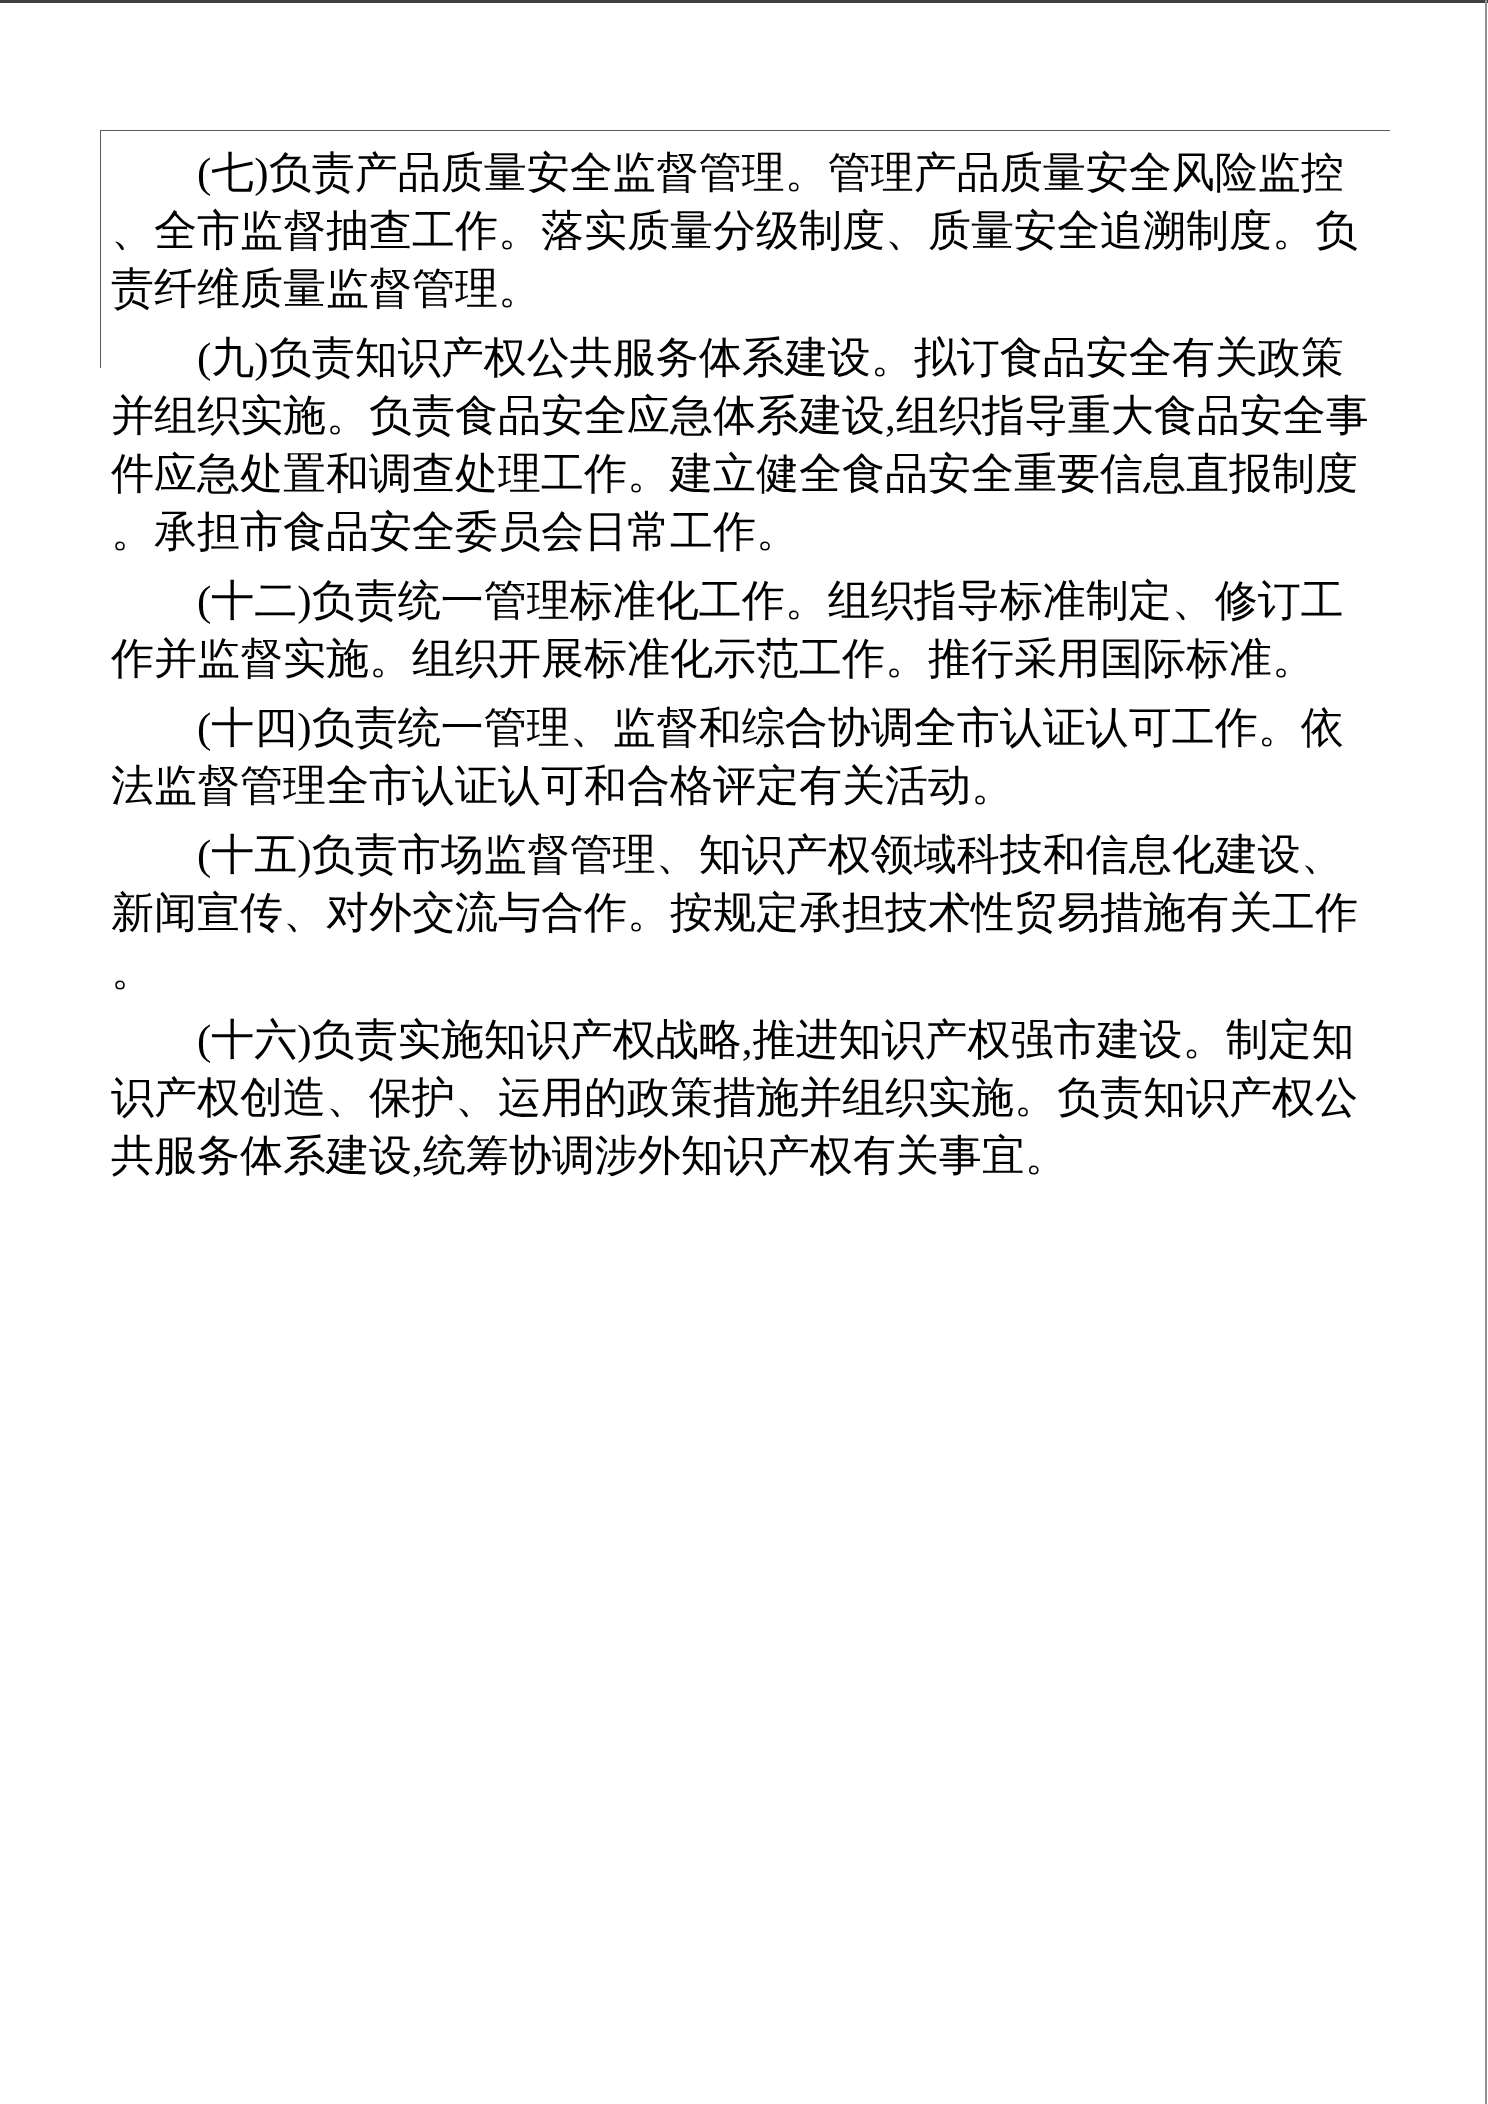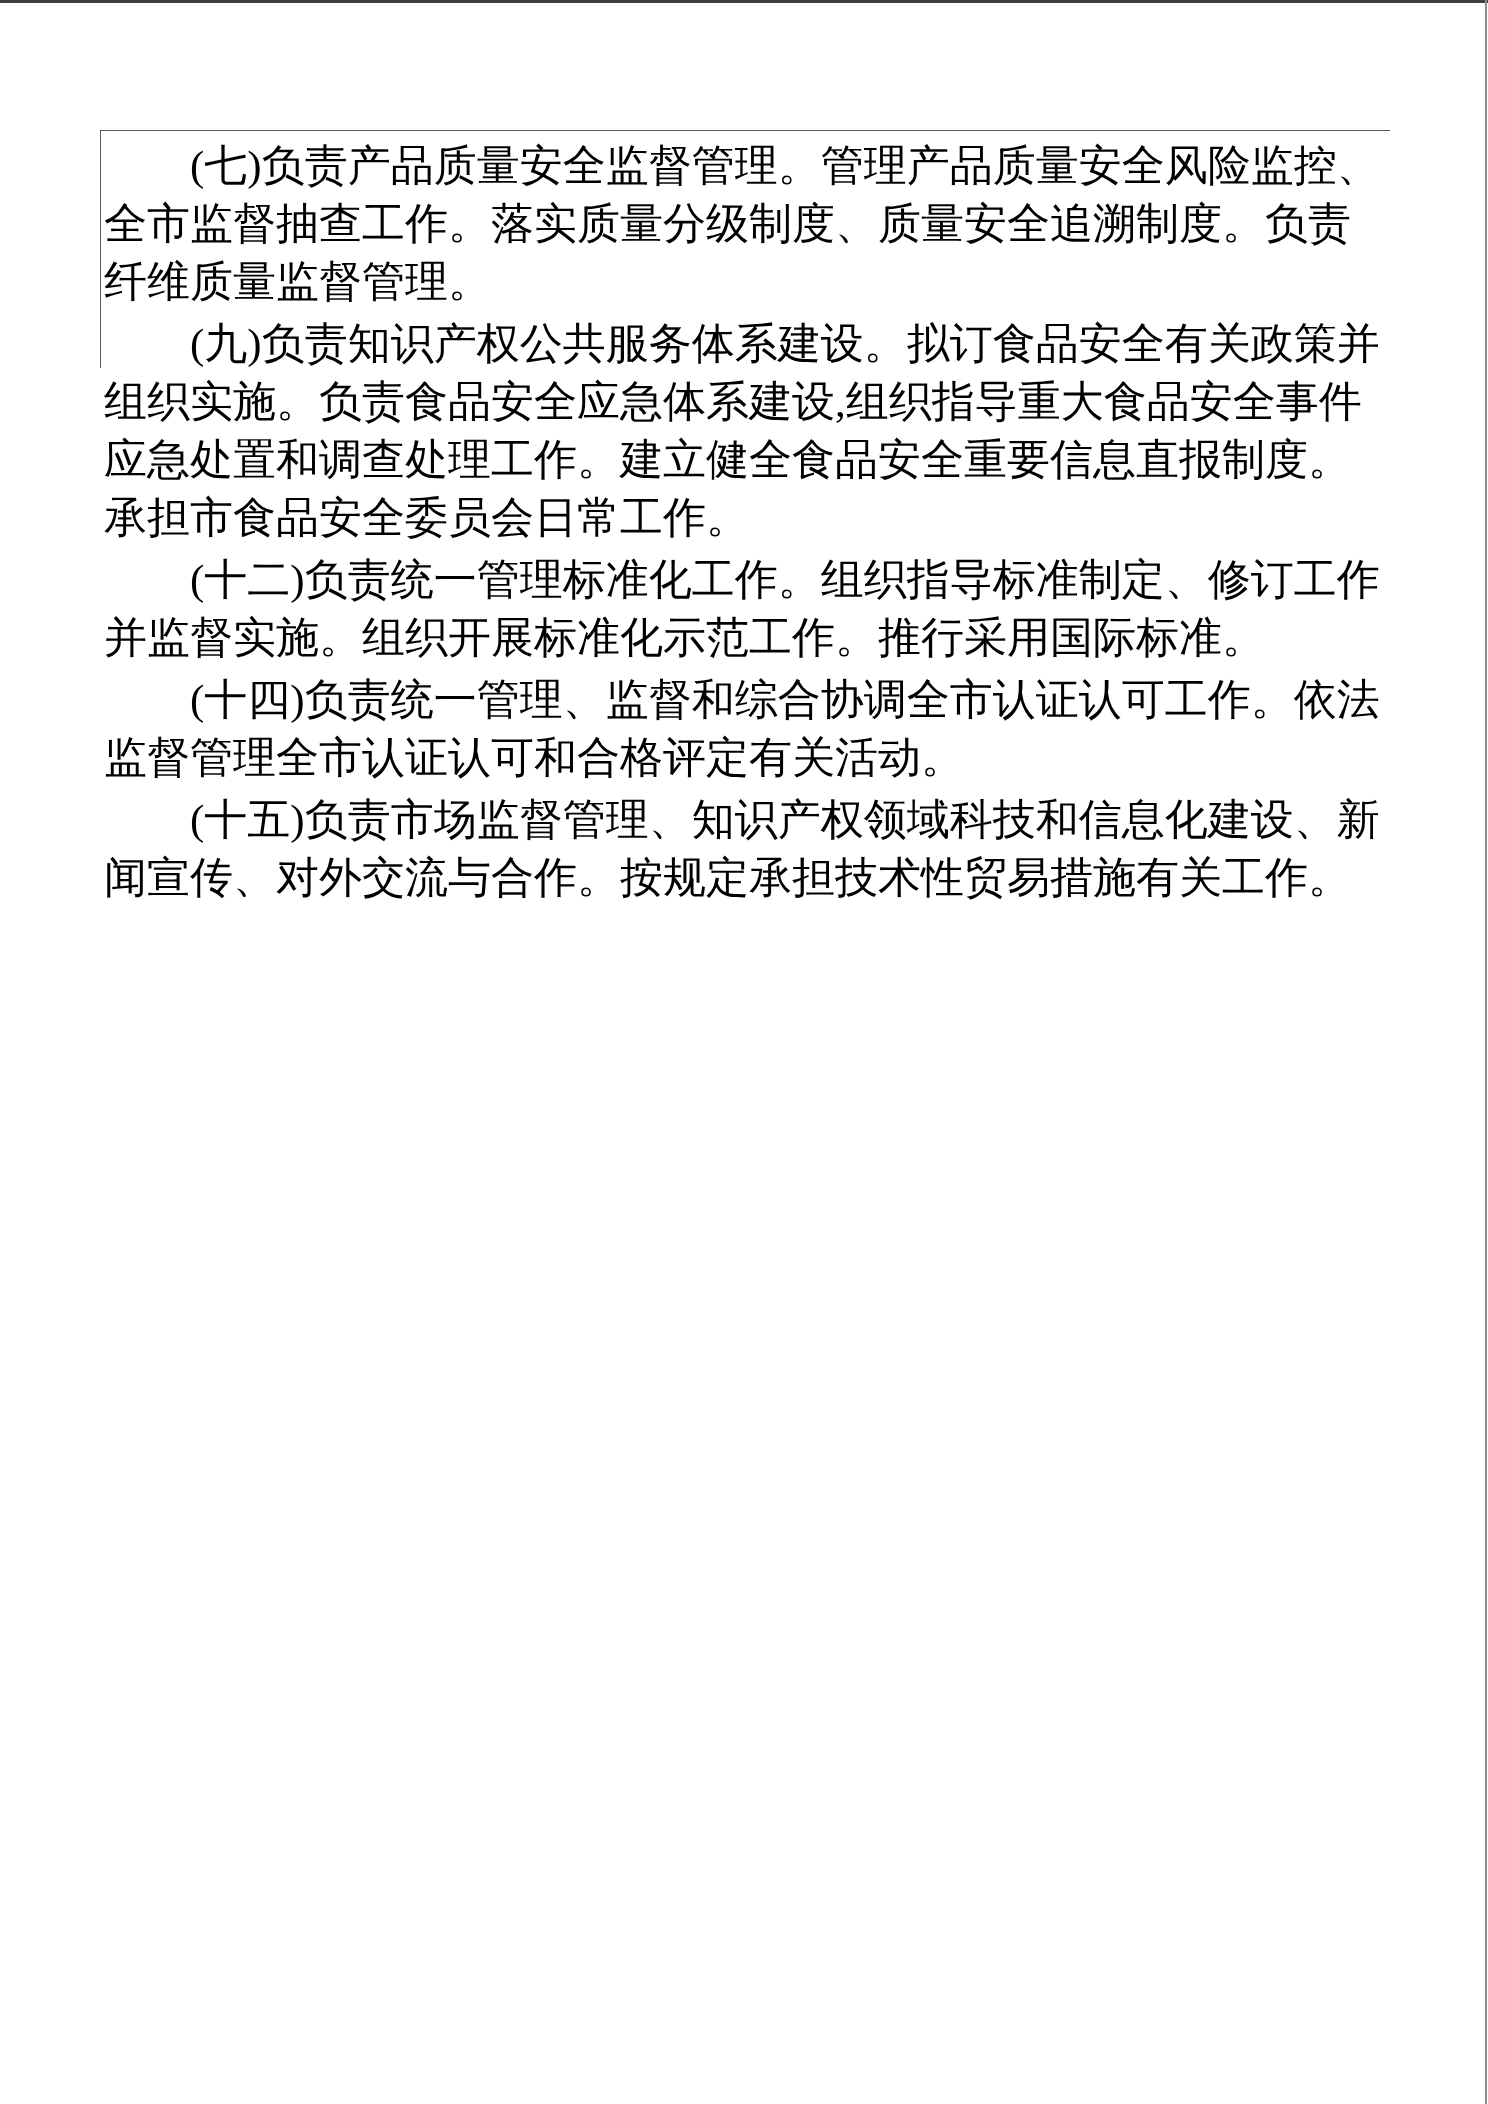--- a/index.html
+++ b/index.html
@@ -64,34 +64,35 @@
     width: 1290px; 
     font-size: 43px;
     line-height: 58px;
     color: #000000;
     text-align: left;
     word-break: break-all;
     line-break: anywhere;
     overflow-wrap: anywhere;
   }
   .text-block p {
-    margin: 4px;
+    margin: 11px;
     padding: 0;
     text-indent: 2em;
   }
 </style>
 </head>
 <body>
 
 <div class="page">
   <div class="page-top-border"></div>
   <div class="page-right-edge"></div>
   <div class="frame-top-line"></div>
   <div class="frame-left-line"></div>
 
   <div class="text-block">
     <p>(七)负责产品质量安全监督管理。管理产品质量安全风险监控、全市监督抽查工作。落实质量分级制度、质量安全追溯制度。负责纤维质量监督管理。</p>
     <p>(九)负责知识产权公共服务体系建设。拟订食品安全有关政策并组织实施。负责食品安全应急体系建设,组织指导重大食品安全事件应急处置和调查处理工作。建立健全食品安全重要信息直报制度。承担市食品安全委员会日常工作。</p>
     <p>(十二)负责统一管理标准化工作。组织指导标准制定、修订工作并监督实施。组织开展标准化示范工作。推行采用国际标准。</p>
     <p>(十四)负责统一管理、监督和综合协调全市认证认可工作。依法监督管理全市认证认可和合格评定有关活动。</p>
     <p>(十五)负责市场监督管理、知识产权领域科技和信息化建设、新闻宣传、对外交流与合作。按规定承担技术性贸易措施有关工作。</p>
+    <p>(十六)负责实施知识产权战略,推进知识产权强市建设。制定知识产权创造、保护、运用的政策措施并组织实施。负责知识产权公共服务体系建设,统筹协调涉外知识产权有关事宜。</p>
   </div>
 </div>
 
 </body></html>

